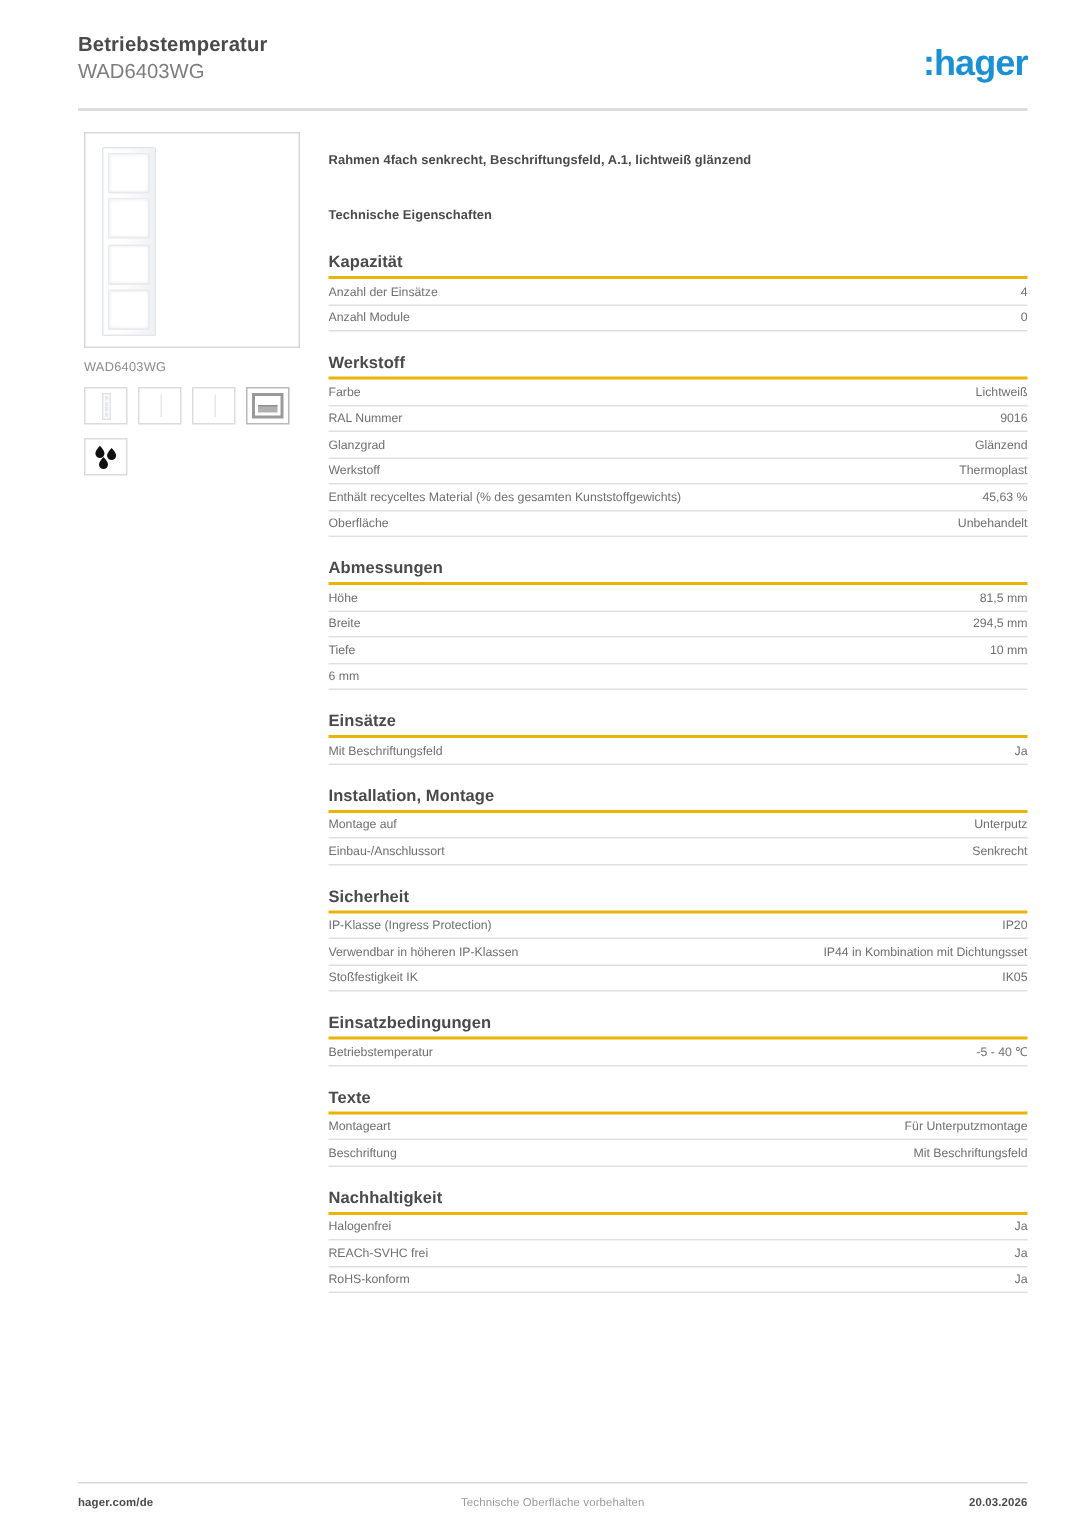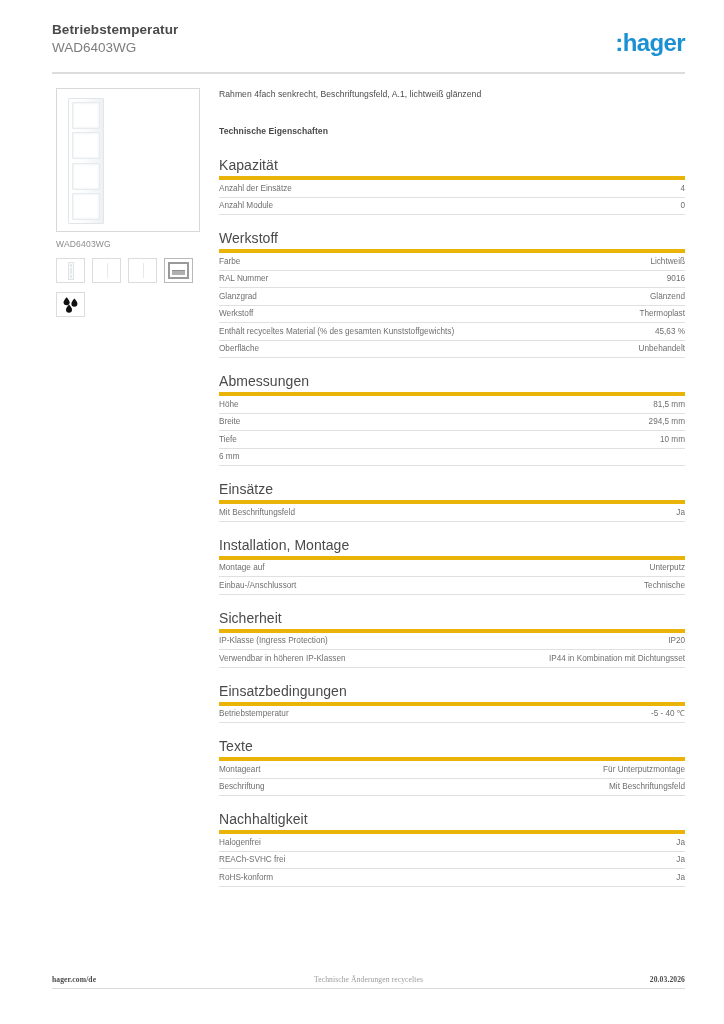--- a/index.html
+++ b/index.html
@@ -184,42 +184,42 @@
 
   
   .main-col {
     position: absolute;
     left: 219px;
     top: 88px;
     width: 466px;
   }
   .product-desc {
     font-size: 8.6px;
-    font-weight: normal;
+    font-weight: bold;
     color: #4a4a4a;
     line-height: 12px;
     letter-spacing: 0.05px;
-    margin: 0 0 26px 0;
+    margin: 12px 0 26px 0;
   }
   .tech-heading {
     font-size: 8.6px;
     font-weight: bold;
     color: #4a4a4a;
     letter-spacing: 0.05px;
     margin: 0 0 21px 0;
   }
 
   .section { margin-bottom: 15px; }
   .section-title {
-    font-size: 14px;
-    font-weight: normal;
+    font-size: 11px;
+    font-weight: bold;
     color: #4a4a4a;
     letter-spacing: 0.05px;
     padding-bottom: 3px;
-    border-bottom: 4px solid #eab308;
+    border-bottom: 2px solid #eab308;
   }
   .spec-row {
     display: flex;
     justify-content: space-between;
     align-items: baseline;
     border-bottom: 1px solid #e0e0e0;
     padding: 3.5px 0 3px 0;
     font-size: 8.2px;
     color: #6f6f6f;
     line-height: 10px;
@@ -241,24 +241,23 @@
     position: absolute;
     left: 52px;
     top: 988px;
     width: 633px;
     height: 1px;
     background: #d9d9d9;
   }
   .footer {
     position: absolute;
     left: 52px;
-    top: 975px;
+    top: 997px;
     width: 633px;
     height: 14px;
-    font-family: Liberation Serif, serif;
   }
   .footer-left {
     position: absolute;
     left: 0;
     top: 0;
     font-size: 7.6px;
     font-weight: bold;
     color: #4a4a4a;
     letter-spacing: 0.1px;
   }
@@ -410,32 +409,36 @@
         </div>
       </div>
       <div class="section">
         <div class="section-title">Installation, Montage</div>
         <div class="spec-row">
           <span class="spec-label">Montage auf</span>
           <span class="spec-value">Unterputz</span>
         </div>
         <div class="spec-row">
           <span class="spec-label">Einbau-/Anschlussort</span>
-          <span class="spec-value">Technische</span>
+          <span class="spec-value">Senkrecht</span>
         </div>
       </div>
       <div class="section">
         <div class="section-title">Sicherheit</div>
         <div class="spec-row">
           <span class="spec-label">IP-Klasse (Ingress Protection)</span>
           <span class="spec-value">IP20</span>
         </div>
         <div class="spec-row">
           <span class="spec-label">Verwendbar in höheren IP-Klassen</span>
           <span class="spec-value">IP44 in Kombination mit Dichtungsset</span>
+        </div>
+        <div class="spec-row">
+          <span class="spec-label">Stoßfestigkeit IK</span>
+          <span class="spec-value">IK05</span>
         </div>
       </div>
       <div class="section">
         <div class="section-title">Einsatzbedingungen</div>
         <div class="spec-row">
           <span class="spec-label">Betriebstemperatur</span>
           <span class="spec-value">-5 - 40 ℃</span>
         </div>
       </div>
       <div class="section">
@@ -463,15 +466,15 @@
           <span class="spec-label">RoHS-konform</span>
           <span class="spec-value">Ja</span>
         </div>
       </div>
     </div>
 </div>
 
 <div class="footer-rule"></div>
 <div class="footer">
   <span class="footer-left">hager.com/de</span>
-  <span class="footer-center">Technische Änderungen recyceltes</span>
+  <span class="footer-center">Technische Oberfläche vorbehalten</span>
   <span class="footer-right">20.03.2026</span>
 </div>
 
 </body></html>

